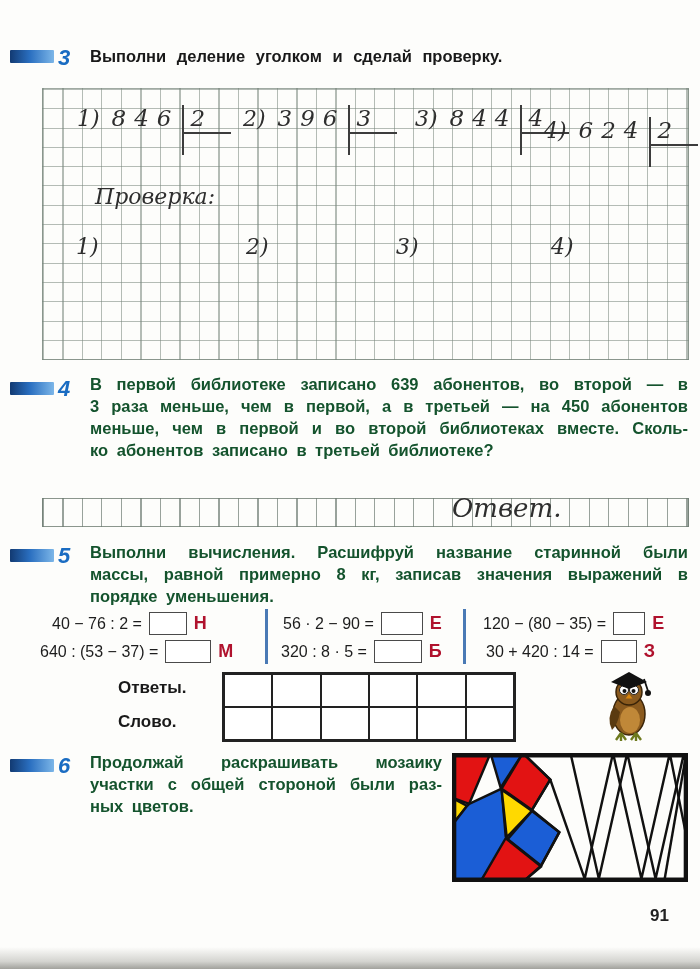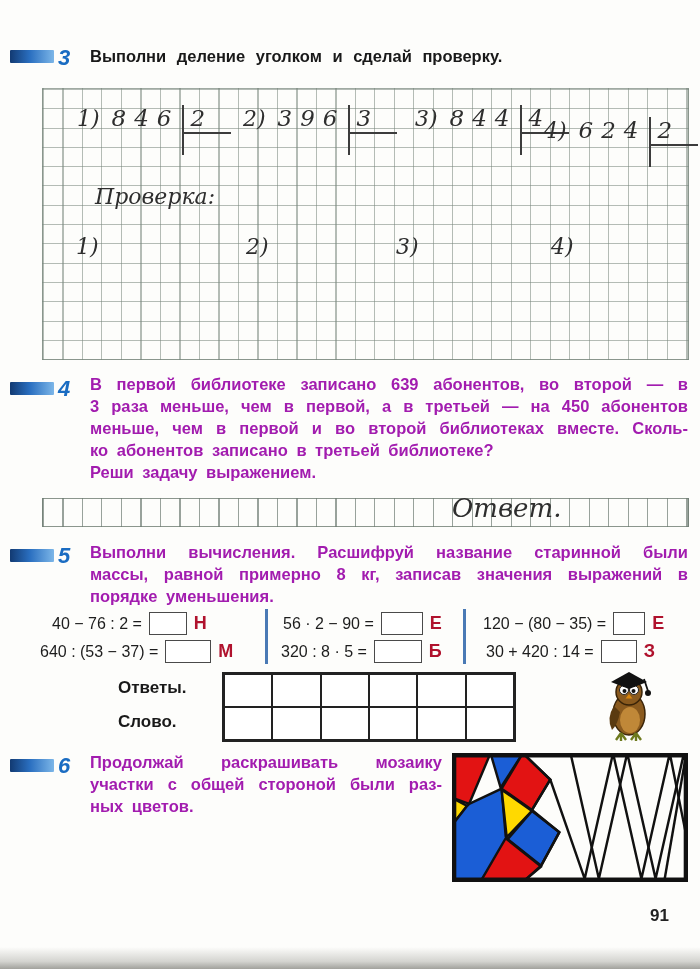--- a/index.html
+++ b/index.html
@@ -6,21 +6,21 @@
   body { width:700px; height:969px; position:relative; background:#fdfdfb;
          font-family:"Liberation Sans", sans-serif; overflow:hidden; }
   .abs { position:absolute; }
 
   
   .task-bar { width:44px; height:13px; border-radius:1px;
               background:linear-gradient(90deg,#123a72 0%,#2a6fc0 45%,#7cb6e8 100%); }
   .task-num { font-style:italic; font-weight:bold; font-size:22px; color:#1a6cc2; }
 
   
-  .tline { font-weight:bold; font-size:16.5px; line-height:22px; color:#a21caf;
+  .tline { font-weight:bold; font-size:16.5px; line-height:22px; color:#14532d;
            word-spacing:4px; text-align:justify; text-align-last:justify; }
   .tline.no-just { text-align-last:left; }
   .title-line { font-weight:bold; font-size:16.5px; color:#191919; word-spacing:6px; }
 
   
   .sq-grid { border:1px solid rgba(120,134,124,.7);
     background-image:
       repeating-linear-gradient(to right, rgba(120,134,124,.55) 0, rgba(120,134,124,.55) 1px, transparent 1px, transparent 19.5px),
       repeating-linear-gradient(to bottom, rgba(120,134,124,.55) 0, rgba(120,134,124,.55) 1px, transparent 1px, transparent 19.3px);
   }
@@ -85,21 +85,20 @@
   <div class="abs hw check-item" style="left:508px; top:145px;">4)</div>
 </div>
 
 <div class="abs task-bar" style="left:10px; top:382px;"></div>
 <div class="abs task-num" style="left:58px; top:376px;">4</div>
 <div class="abs" style="left:90px; top:373px; width:598px;">
   <div class="tline">В первой библиотеке записано 639 абонентов, во второй — в</div>
   <div class="tline">3 раза меньше, чем в первой, а в третьей — на 450 абонентов</div>
   <div class="tline">меньше, чем в первой и во второй библиотеках вместе. Сколь-</div>
   <div class="tline no-just">ко абонентов записано в третьей библиотеке?</div>
-  <div class="tline no-just">Реши задачу выражением.</div>
 </div>
 <div class="abs ans-row" style="left:42px; top:498px; width:645px;"></div>
 <div class="abs hw answer-cursive" style="left:452px; top:493px;">Ответ.</div>
 
 <div class="abs task-bar" style="left:10px; top:549px;"></div>
 <div class="abs task-num" style="left:58px; top:543px;">5</div>
 <div class="abs" style="left:90px; top:541px; width:598px;">
   <div class="tline">Выполни вычисления. Расшифруй название старинной были</div>
   <div class="tline">массы, равной примерно 8 кг, записав значения выражений в</div>
   <div class="tline no-just">порядке уменьшения.</div>

